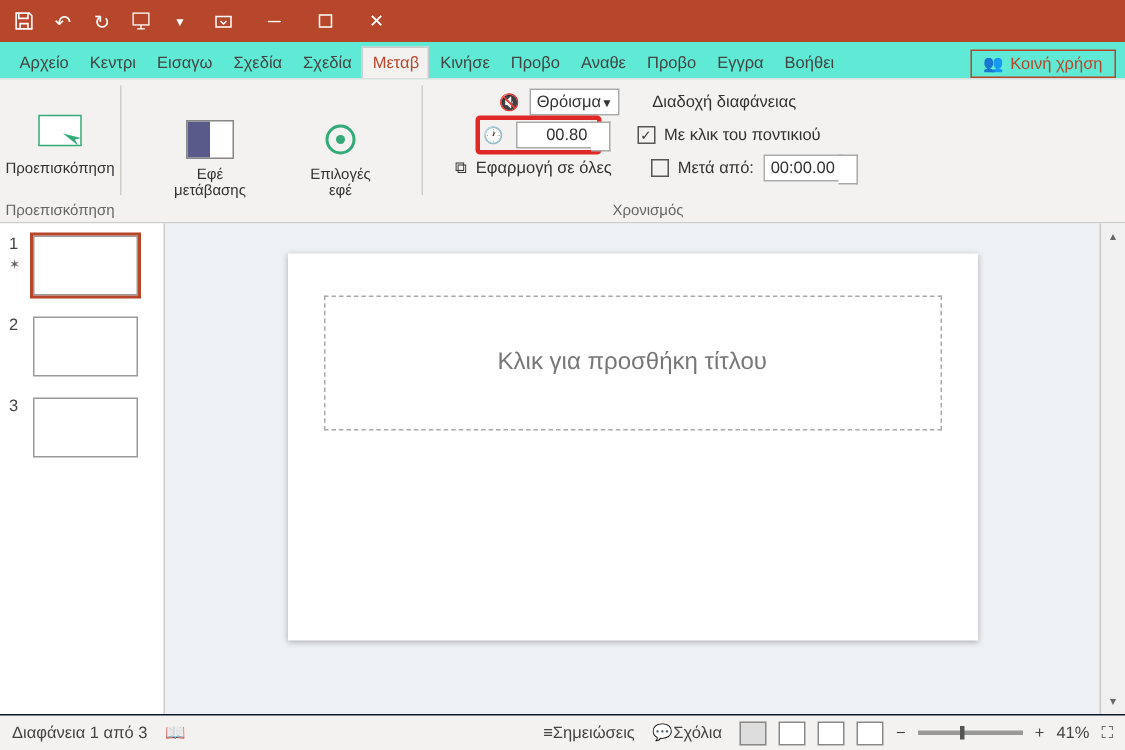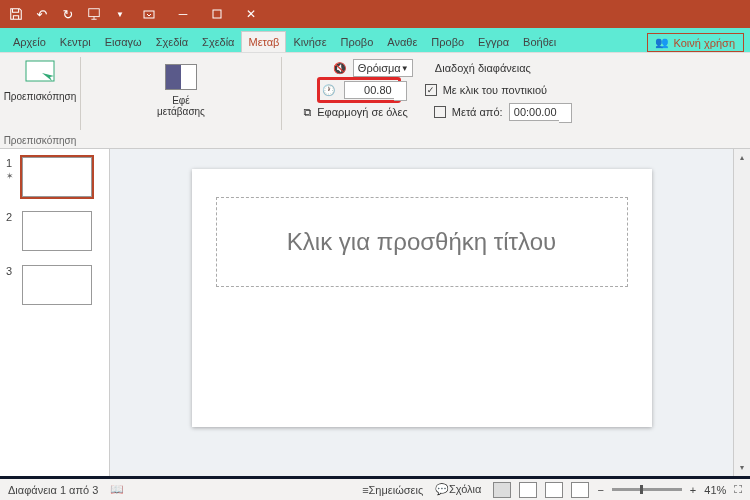--- a/index.html
+++ b/index.html
@@ -10,21 +10,21 @@
 .title-center{flex:1;text-align:center;font-size:12px;display:flex;align-items:center;justify-content:center;gap:6px}
 .title-center .line{width:60px;height:1px;background:rgba(255,255,255,.5)}
 .avatar{width:24px;height:24px;border-radius:50%;background:#ddd;border:1px solid #fff;margin:0 6px}
 .win-ctrl{display:flex}
 .win-btn{width:34px;height:28px;display:flex;align-items:center;justify-content:center;color:#fff;font-size:12px}
 .tabs{height:25px;background:#5eead4;border-bottom:1px solid #ddd;display:flex;align-items:flex-end;padding-left:6px}
 .tab{padding:4px 6px;font-size:11px;color:#444;border:1px solid transparent;border-bottom:none}
 .tab.active{border-color:#ccc;background:#f3f2f1;font-weight:400;color:#B7472A}
 .share-btn{margin-left:auto;margin-right:6px;border:1px solid #B7472A;color:#B7472A;padding:2px 8px;font-size:11px;display:flex;align-items:center;gap:4px}
 .ribbon{height:96px;background:#f3f2f1;border-bottom:1px solid #ccc;display:flex;align-items:stretch}
-.group{display:flex;flex-direction:column;align-items:center;padding:0 6px 0;position:relative}
+.group{display:flex;flex-direction:column;align-items:center;padding:16px 6px 0;position:relative}
 .sep{width:1px;background:#d0cdc8;margin:4px 0 18px}
 .group-label{position:absolute;bottom:2px;left:0;right:0;text-align:center;font-size:10px;color:#666}
 .big-btn{display:flex;flex-direction:column;align-items:center;width:60px;gap:2px;padding-top:4px}
 .big-ico{width:32px;height:32px;display:flex;align-items:center;justify-content:center}
 .big-lbl{font-size:10px;text-align:center;line-height:1.1}
 .trans-row{display:flex;gap:28px;padding-top:4px}
 .sq{width:34px;height:26px;border:1px solid #888;background:#fff;position:relative}
 .timing{padding:4px 6px 0;font-size:11px}
 .trow{display:flex;align-items:center;height:22px;gap:6px}
 .sel{border:1px solid #aaa;background:#fff;height:18px;display:flex;align-items:center;padding:0 4px;font-size:11px}
@@ -36,25 +36,25 @@
 .workspace{display:flex;height:327px;background:#eef1f4}
 .thumbs{width:110px;background:#fff;border-right:1px solid #ccc;padding:8px 6px;display:flex;flex-direction:column;gap:14px;overflow:hidden}
 .thumb-wrap{display:flex;gap:6px}
 .tn{font-size:11px;color:#444;width:10px}
 .tslide{width:70px;height:40px;border:1px solid #999;background:#fff}
 .tslide.sel{outline:2px solid #B7472A;outline-offset:0}
 .star{font-size:9px;color:#666;margin-top:2px}
 .canvas{flex:1;position:relative;overflow:hidden;display:flex;align-items:flex-start;justify-content:center;padding-top:20px}
 .slide{width:460px;height:258px;background:#fff;box-shadow:0 1px 4px rgba(0,0,0,.3);padding:28px 24px 14px;display:flex;flex-direction:column;gap:8px}
 .ph{border:1px dashed #aaa;display:flex;align-items:center;justify-content:center;color:#777}
-.ph.title{height:90px;font-size:24px;font-weight:300}
+.ph.title{height:90px;font-size:16px;font-weight:300}
 .ph.sub{height:50px;font-size:12px}
 .vscroll{width:17px;background:#f0f0f0;border-left:1px solid #ccc;position:relative}
 .vscroll .btn{height:17px;text-align:center;font-size:8px;color:#666;line-height:17px}
-.statusbar{height:24px;background:#f3f2f1;border-top:3px solid #0f172a;display:flex;align-items:center;padding:0 8px;font-size:11px;color:#444;gap:12px}
+.statusbar{height:24px;background:#f3f2f1;border-top:1px solid #0f172a;display:flex;align-items:center;padding:0 8px;font-size:11px;color:#444;gap:12px}
 .sb-right{margin-left:auto;display:flex;align-items:center;gap:8px}
 .viewbtn{width:18px;height:16px;border:1px solid #888;background:#fff}
 .zoom-track{width:70px;height:3px;background:#999;position:relative}
 .zoom-thumb{position:absolute;left:28px;top:-3px;width:3px;height:9px;background:#555}
 svg{display:block}
 </style>
 </head>
 <body>
 
 <div class="titlebar">
@@ -126,20 +126,30 @@
   <div class="sep"></div>
   <div class="group" style="width:200px">
     <div class="trans-row">
       <div class="big-btn" style="width:64px">
         <div class="big-ico">
             <div class="sq" style="background:linear-gradient(90deg,#5a5a8a 50%,#fff 50%)"></div>
           </div>
         <div class="big-lbl" style="white-space:pre-line">Εφέ
 μετάβασης</div>
       </div>
+      <div class="big-btn" style="width:54px">
+        <div class="big-ico">
+            <svg width="28" height="28">
+              <circle cx="14" cy="14" r="9" fill="none" stroke="#3a7" stroke-width="2"></circle>
+              <circle cx="14" cy="14" r="3" fill="#3a7"></circle>
+            </svg>
+          </div>
+        <div class="big-lbl" style="white-space:pre-line">Επιλογές
+εφέ</div>
+      </div>
     </div>
   </div>
   <div class="sep"></div>
   <div class="group timing" style="width:300px">
     <div class="trow">
       <span>🔇</span>
       <div class="sel" style="width:60px">
           <span>Θρόισμα</span>
           <span style="margin-left:auto;font-size:8px">▼</span>
         </div>
@@ -162,20 +172,21 @@
       <span>⧉</span>
       <span>Εφαρμογή σε όλες</span>
       <span style="width:14px"></span>
       <span class="chk"></span>
       <span>Μετά από:</span>
       <div class="spin">
           <span>00:00.00</span>
           <span class="carets">▴▾</span>
         </div>
     </div>
+    <div class="group-label">Χρονισμός</div>
   </div>
 </div>
 
 <div class="workspace">
   <div class="thumbs">
     <div class="thumb-wrap">
         <div>
           <div class="tn">1</div>
           <div class="star">✶</div>
         </div>

